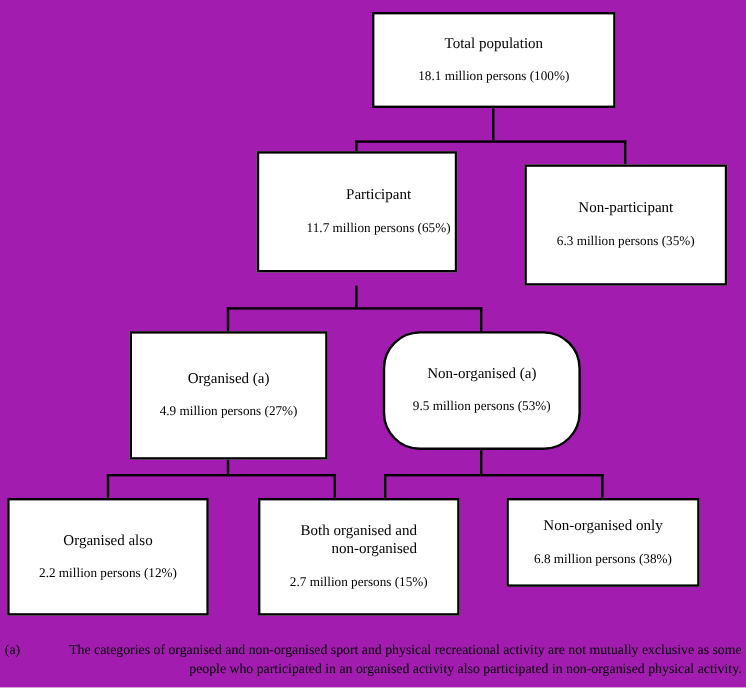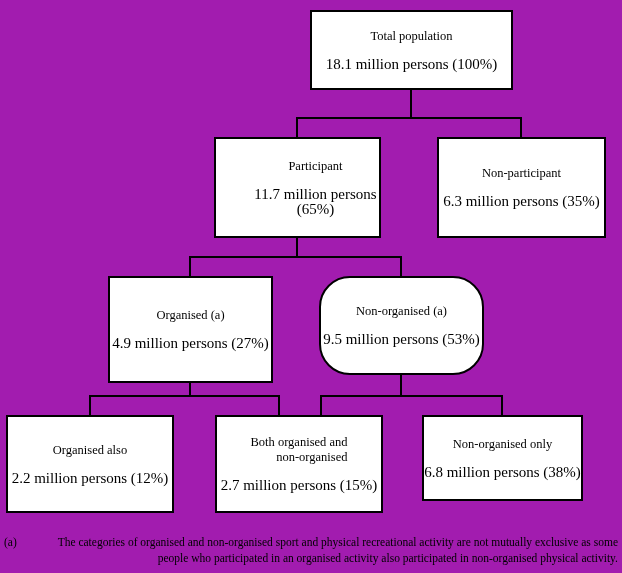--- a/index.html
+++ b/index.html
@@ -30,33 +30,33 @@
     justify-content: center;
     text-align: center;
     z-index: 2;
   }
   .node-title {
     font-size: 12.5px;
     line-height: 15px;
     white-space: pre-line;
   }
   .node-value {
-    font-size: 15px;
+    font-size: 11px;
     line-height: 15px;
     margin-top: 13px;
   }
   
   #node-total        { left: 310px; top: 10px;  width: 203px; height: 80px; }
-  #node-participant  { left: 214px; top: 137px; width: 167px; height: 101px; padding-left: 36px; }
+  #node-participant  { left: 214px; top: 126px; width: 167px; height: 101px; padding-left: 36px; }
   #node-nonparticipant { left: 437px; top: 137px; width: 169px; height: 101px; }
   #node-organised    { left: 108px; top: 276px; width: 165px; height: 107px; }
   #node-nonorganised { left: 319px; top: 276px; width: 165px; height: 99px; border-radius: 31px; }
   #node-organised-only { left: 6px;   top: 415px; width: 168px; height: 98px; }
   #node-both         { left: 215px; top: 415px; width: 168px; height: 98px; text-align: right; }
-  #node-nonorganised-only { left: 422px; top: 415px; width: 161px; height: 86px; }
+  #node-nonorganised-only { left: 422px; top: 415px; width: 161px; height: 74px; }
 
   
   .conn {
     position: absolute;
     background: #000000;
     z-index: 1;
   }
   .conn.v { width: 2px; }
   .conn.h { height: 2px; }
 

